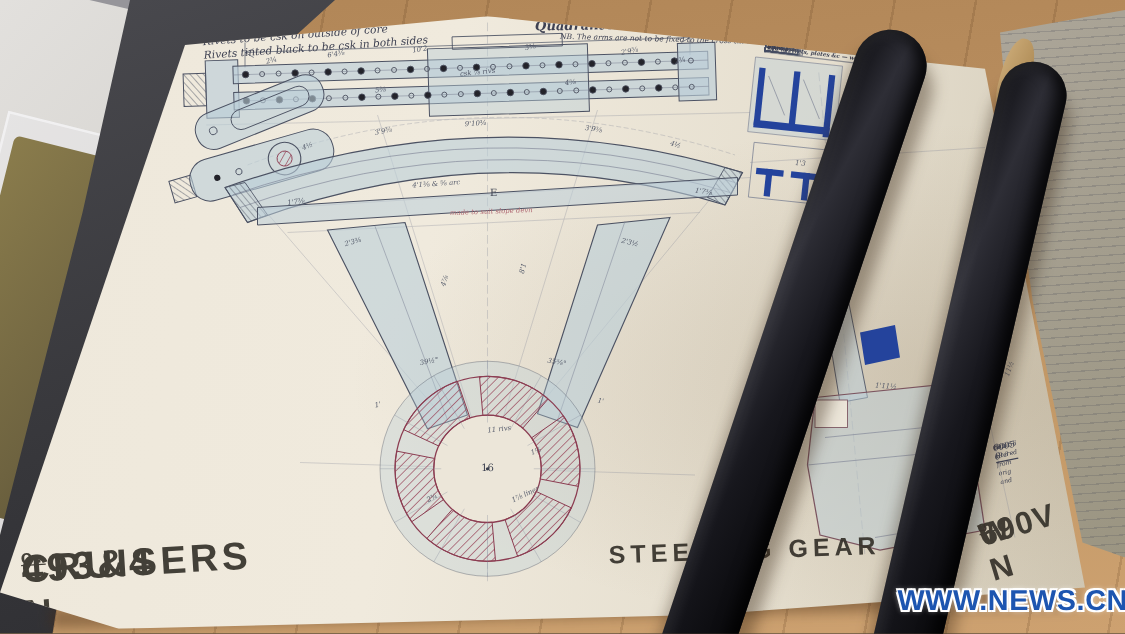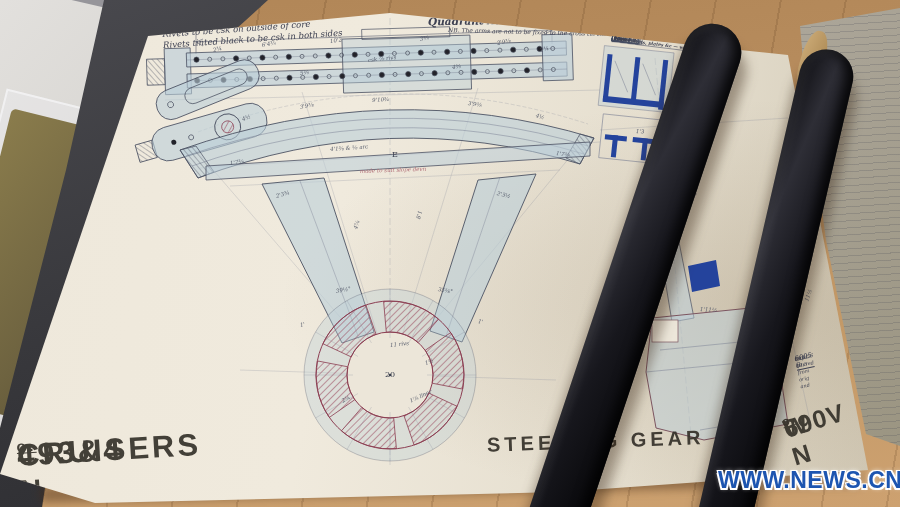--- a/index.html
+++ b/index.html
@@ -368,21 +368,21 @@
         <div class="ann" style="left: 636px; top: 128px; transform: rotate(4deg);">1'3</div>
         <div class="ann" style="left: 694px; top: 192px; transform: rotate(-78deg);">3'1</div>
         <div class="ann" style="left: 666px; top: 248px; transform: rotate(-78deg);">1¼</div>
         <div class="ann" style="left: 700px; top: 306px; transform: rotate(4deg);">1'11½</div>
         <div class="ann" style="left: 737px; top: 342px; transform: rotate(8deg);">3⅛</div>
         <div class="ann" style="left: 748px; top: 388px; transform: rotate(8deg);">A·A 1'0</div>
         <div class="ann" style="left: 744px; top: 402px; transform: rotate(8deg);">5⅜  1⅝</div>
         <div class="ann" style="left: 806px; top: 298px; transform: rotate(-70deg);">11½</div>
         <div class="ann" style="left: 230px; top: 160px; transform: rotate(-8deg);">1'7⅜</div>
         <div class="ann" style="left: 556px; top: 150px; transform: rotate(8deg);">1'7⅜</div>
-        <div class="ann big" style="left: 385px; top: 370px;">20</div>
+        <div class="ann big" style="left: 385px; top: 370px;">16</div>
       </div>
 
     <div class="script base-notes">
       <div>Cap altered from orig and</div>
       <div>recut 19.3</div>
       <div class="num">6005 6</div>
       <div>19.3.56</div>
     </div>
 
     <div class="stencil cruisers">

